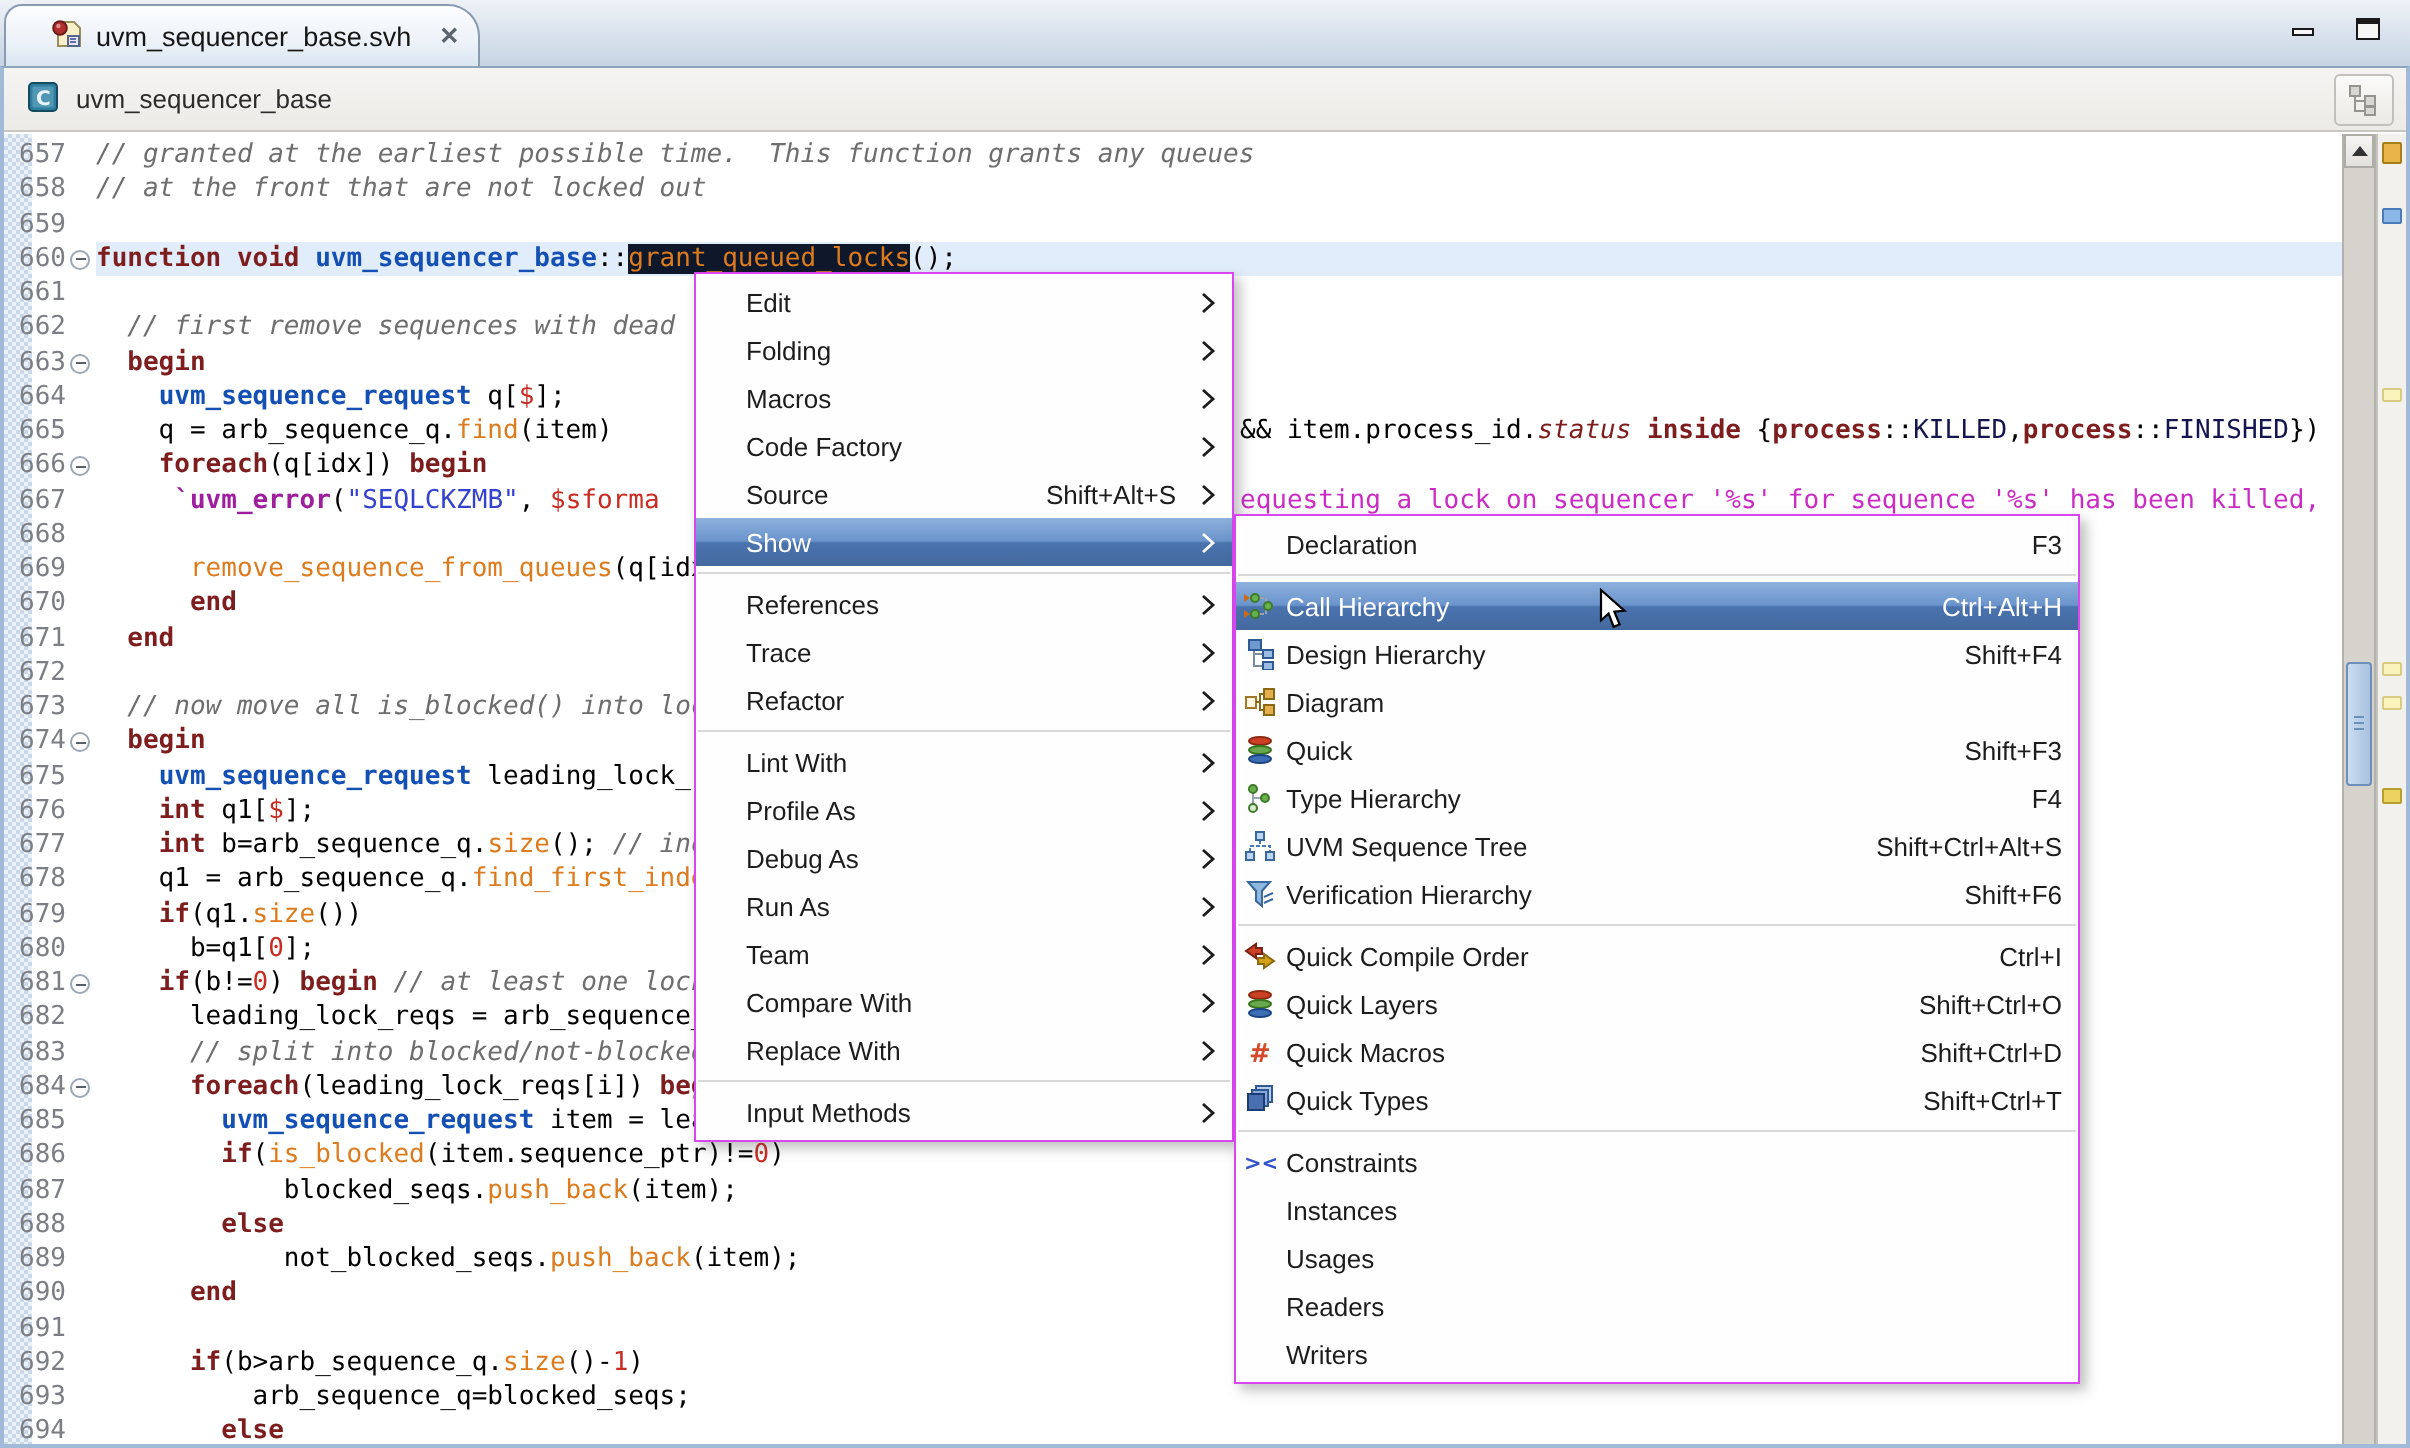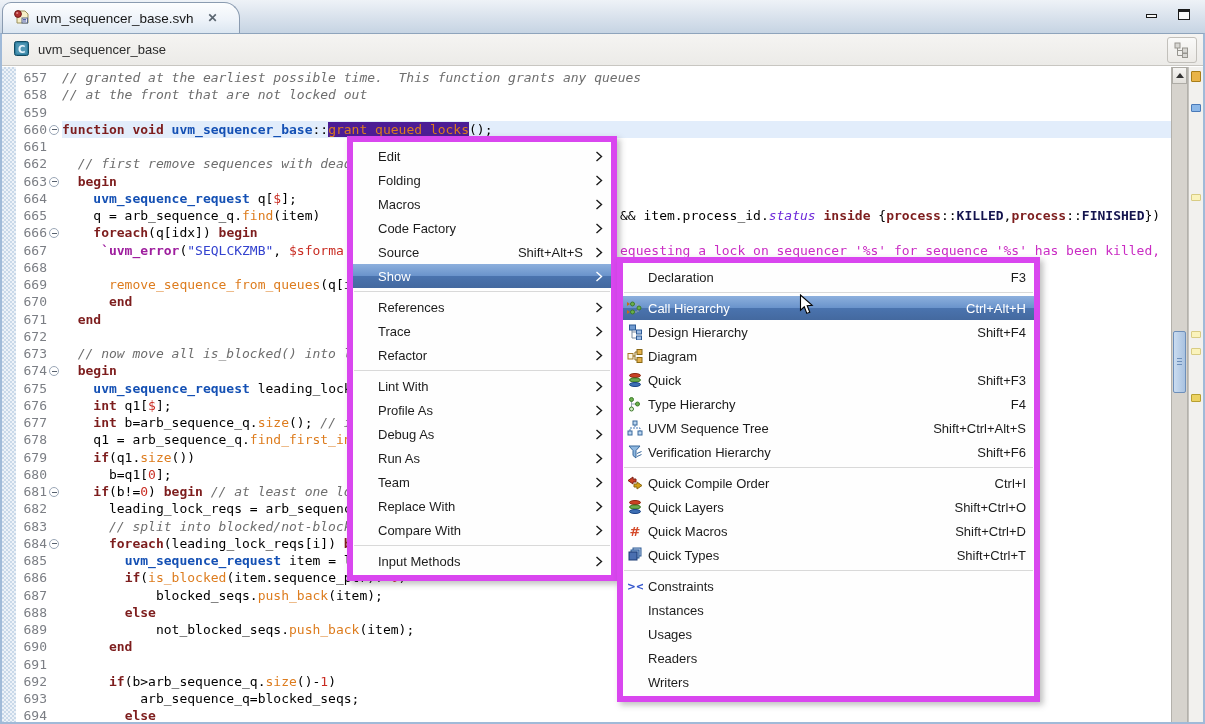--- a/index.html
+++ b/index.html
@@ -5,78 +5,78 @@
   *{box-sizing:border-box;margin:0;padding:0}
   html,body{width:1205px;height:724px}
   body{position:relative;overflow:hidden;background:#c9d4e2;font-family:"Liberation Sans",sans-serif}
 
   
   #tabbar{position:absolute;left:0;top:0;width:1205px;height:33px;
     background:linear-gradient(180deg,#eef2f7 0%,#d8e1ec 55%,#c6d4e3 100%)}
   #editor-tab{position:absolute;left:2px;top:2px;height:31px;width:238px;
     border:1px solid #8a9bb0;border-bottom:none;border-radius:9px 16px 0 0;
     background:linear-gradient(180deg,#fcfdfe 0%,#eef3f9 55%,#dbe6f1 100%);
-    display:flex;align-items:center;gap:6px;padding:0 10px;font-size:13.5px;color:#161616}
+    display:flex;align-items:center;gap:6px;padding:0 22px;font-size:13.5px;color:#161616}
   #tab-close{font-size:12px;color:#5a6570;margin-left:8px;font-weight:bold}
   #win-controls{position:absolute;right:14px;top:8px;display:flex;gap:18px;align-items:center}
   #win-controls span{display:inline-flex}
 
   
   #view-frame{position:absolute;left:0;top:33px;width:1205px;height:691px;
     border:2px solid #a0bad8;border-top:1px solid #8ea4bc;background:#fff}
   #breadcrumb{position:relative;height:32px;border-bottom:1px solid #c8c6c1;
     background:linear-gradient(180deg,#f5f4f2 0%,#ecebe8 100%);
     display:flex;align-items:center;gap:9px;padding:0 12px;font-size:13px;color:#2b2b2b}
   #crumb-btn{position:absolute;right:6px;top:3px;width:30px;height:26px;border:1px solid #c2c0bb;
     border-radius:3px;background:linear-gradient(#fafaf9,#eceae6);display:flex;align-items:center;justify-content:center}
 
   
   #editor{position:absolute;left:0;top:33px;right:0;bottom:0;background:#fff;overflow:hidden}
   #checker-strip{position:absolute;left:0;top:0;bottom:0;width:14px;
     background:repeating-conic-gradient(#c9d9e9 0% 25%,#edf2f8 0% 50%) 0 0/4px 4px}
   #code-lines{position:absolute;left:0;top:2px;right:0;
     font-family:"DejaVu Sans Mono",monospace;font-size:13px;line-height:17.25px}
-  .code-row{position:relative;display:flex;height:17.25px;padding-left:14px;white-space:pre}
+  .code-row{position:relative;display:flex;height:17.25px;white-space:pre}
   .lnum{width:31px;text-align:right;color:#7b7e84;flex:none}
   .fold{width:15px;flex:none;position:relative}
   .fold.has::before{content:"";position:absolute;left:2px;top:4px;width:8px;height:8px;
     border:1px solid #9aa6b6;border-radius:50%;background:#fff}
   .fold.has::after{content:"";position:absolute;left:4.5px;top:8.5px;width:5px;height:1px;background:#57616e}
   .ctext{flex:1;white-space:pre}
   .code-row.current .ctext{background:#e2edfb}
   .rfrag{position:absolute;top:0;white-space:pre}
   .tk-pl{color:#000}
   .tk-cm{color:#6e6e6e;font-style:italic}
   .tk-kw{color:#7d1d1d;font-weight:bold}
   .tk-ty{color:#1450b4;font-weight:bold}
   .tk-fn{color:#dd7c1e}
-  .tk-occ{color:#dd7c1e;background:#4c1d95}
+  .tk-occ{color:#dd7c1e;background:#0f172a}
   .tk-mc{color:#9e1e9e;font-weight:bold}
   .tk-sb{color:#3342cf}
   .tk-sm{color:#ca2cc4}
   .tk-sy{color:#c92c22}
   .tk-nm{color:#c92c22}
-  .tk-io{color:#6d28d9;font-style:italic}
-  .tk-en{color:#14144e;font-weight:bold}
+  .tk-io{color:#7f1d1d;font-style:italic}
+  .tk-en{color:#14144e;font-weight:normal}
 
   
   #vscroll{position:absolute;top:0;bottom:0;right:15px;width:17px;background:#d6d3cd;
     border-left:1px solid #b3b1ab;border-right:1px solid #b3b1ab}
   #scroll-up{position:absolute;top:0;left:0;right:0;height:17px;background:linear-gradient(#f6f5f3,#e2e0db);
     border:1px solid #aeaca6;display:flex;align-items:center;justify-content:center}
   #scroll-up i{width:0;height:0;border-left:4px solid transparent;border-right:4px solid transparent;border-bottom:5px solid #333}
   #scroll-thumb{position:absolute;left:0;right:0;margin:0 1px;
     background:linear-gradient(90deg,#cadcf0,#a9c2e0);border:1px solid #6d8fba;border-radius:2px}
   #scroll-thumb::after{content:"";position:absolute;left:3px;right:3px;top:50%;margin-top:-4px;height:7px;
     background:repeating-linear-gradient(180deg,#6d8fba 0 1px,transparent 1px 3px)}
   #overview-ruler{position:absolute;top:0;bottom:0;right:0;width:15px;background:#f2f1ee;border-left:1px solid #c4c2bd}
   .ovm{position:absolute;left:2px;width:10px;border:1px solid;border-radius:1px}
 
   
-  .menu{position:absolute;background:#fefefe;border:6px solid #d946ef;padding:2px 0;
+  .menu{position:absolute;background:#fefefe;border:1px solid #d946ef;padding:2px 0;
     box-shadow:3px 3px 6px rgba(70,70,70,.35);z-index:40;font-size:13px;color:#1c1c1c}
   .mitem{height:24px;display:flex;align-items:center;padding:0 8px 0 4px}
   .mitem.sel{background:linear-gradient(180deg,#8db0dd 0%,#6b94cc 48%,#4a73ae 52%,#44699f 100%);color:#fff}
   .micon{width:21px;height:16px;flex:none;display:flex;align-items:center}
   .mlabel{white-space:nowrap}
   .maccel{margin-left:auto;padding-left:22px;white-space:nowrap}
   .marrow{width:14px;margin-left:6px;display:flex;justify-content:flex-end}
   .msep{border-top:1px solid #d9d9d9;margin:3px 1px}
 
   #mouse-cursor{position:absolute;left:799px;top:294px;z-index:60}
@@ -331,31 +331,31 @@
       <span class="mlabel">Team</span>
       <span class="maccel"></span>
       <span class="marrow">
         <svg width="8" height="11" viewBox="0 0 8 11">
           <path d="M1.5 1l5 4.5-5 4.5" fill="none" stroke="currentColor" stroke-width="1.4"></path>
         </svg>
       </span>
     </div>
     <div class="mitem">
       <span class="micon"></span>
+      <span class="mlabel">Compare With</span>
+      <span class="maccel"></span>
+      <span class="marrow">
+        <svg width="8" height="11" viewBox="0 0 8 11">
+          <path d="M1.5 1l5 4.5-5 4.5" fill="none" stroke="currentColor" stroke-width="1.4"></path>
+        </svg>
+      </span>
+    </div>
+    <div class="mitem">
+      <span class="micon"></span>
       <span class="mlabel">Replace With</span>
-      <span class="maccel"></span>
-      <span class="marrow">
-        <svg width="8" height="11" viewBox="0 0 8 11">
-          <path d="M1.5 1l5 4.5-5 4.5" fill="none" stroke="currentColor" stroke-width="1.4"></path>
-        </svg>
-      </span>
-    </div>
-    <div class="mitem">
-      <span class="micon"></span>
-      <span class="mlabel">Compare With</span>
       <span class="maccel"></span>
       <span class="marrow">
         <svg width="8" height="11" viewBox="0 0 8 11">
           <path d="M1.5 1l5 4.5-5 4.5" fill="none" stroke="currentColor" stroke-width="1.4"></path>
         </svg>
       </span>
     </div>
     <div class="msep"></div>
     <div class="mitem">
       <span class="micon"></span>

